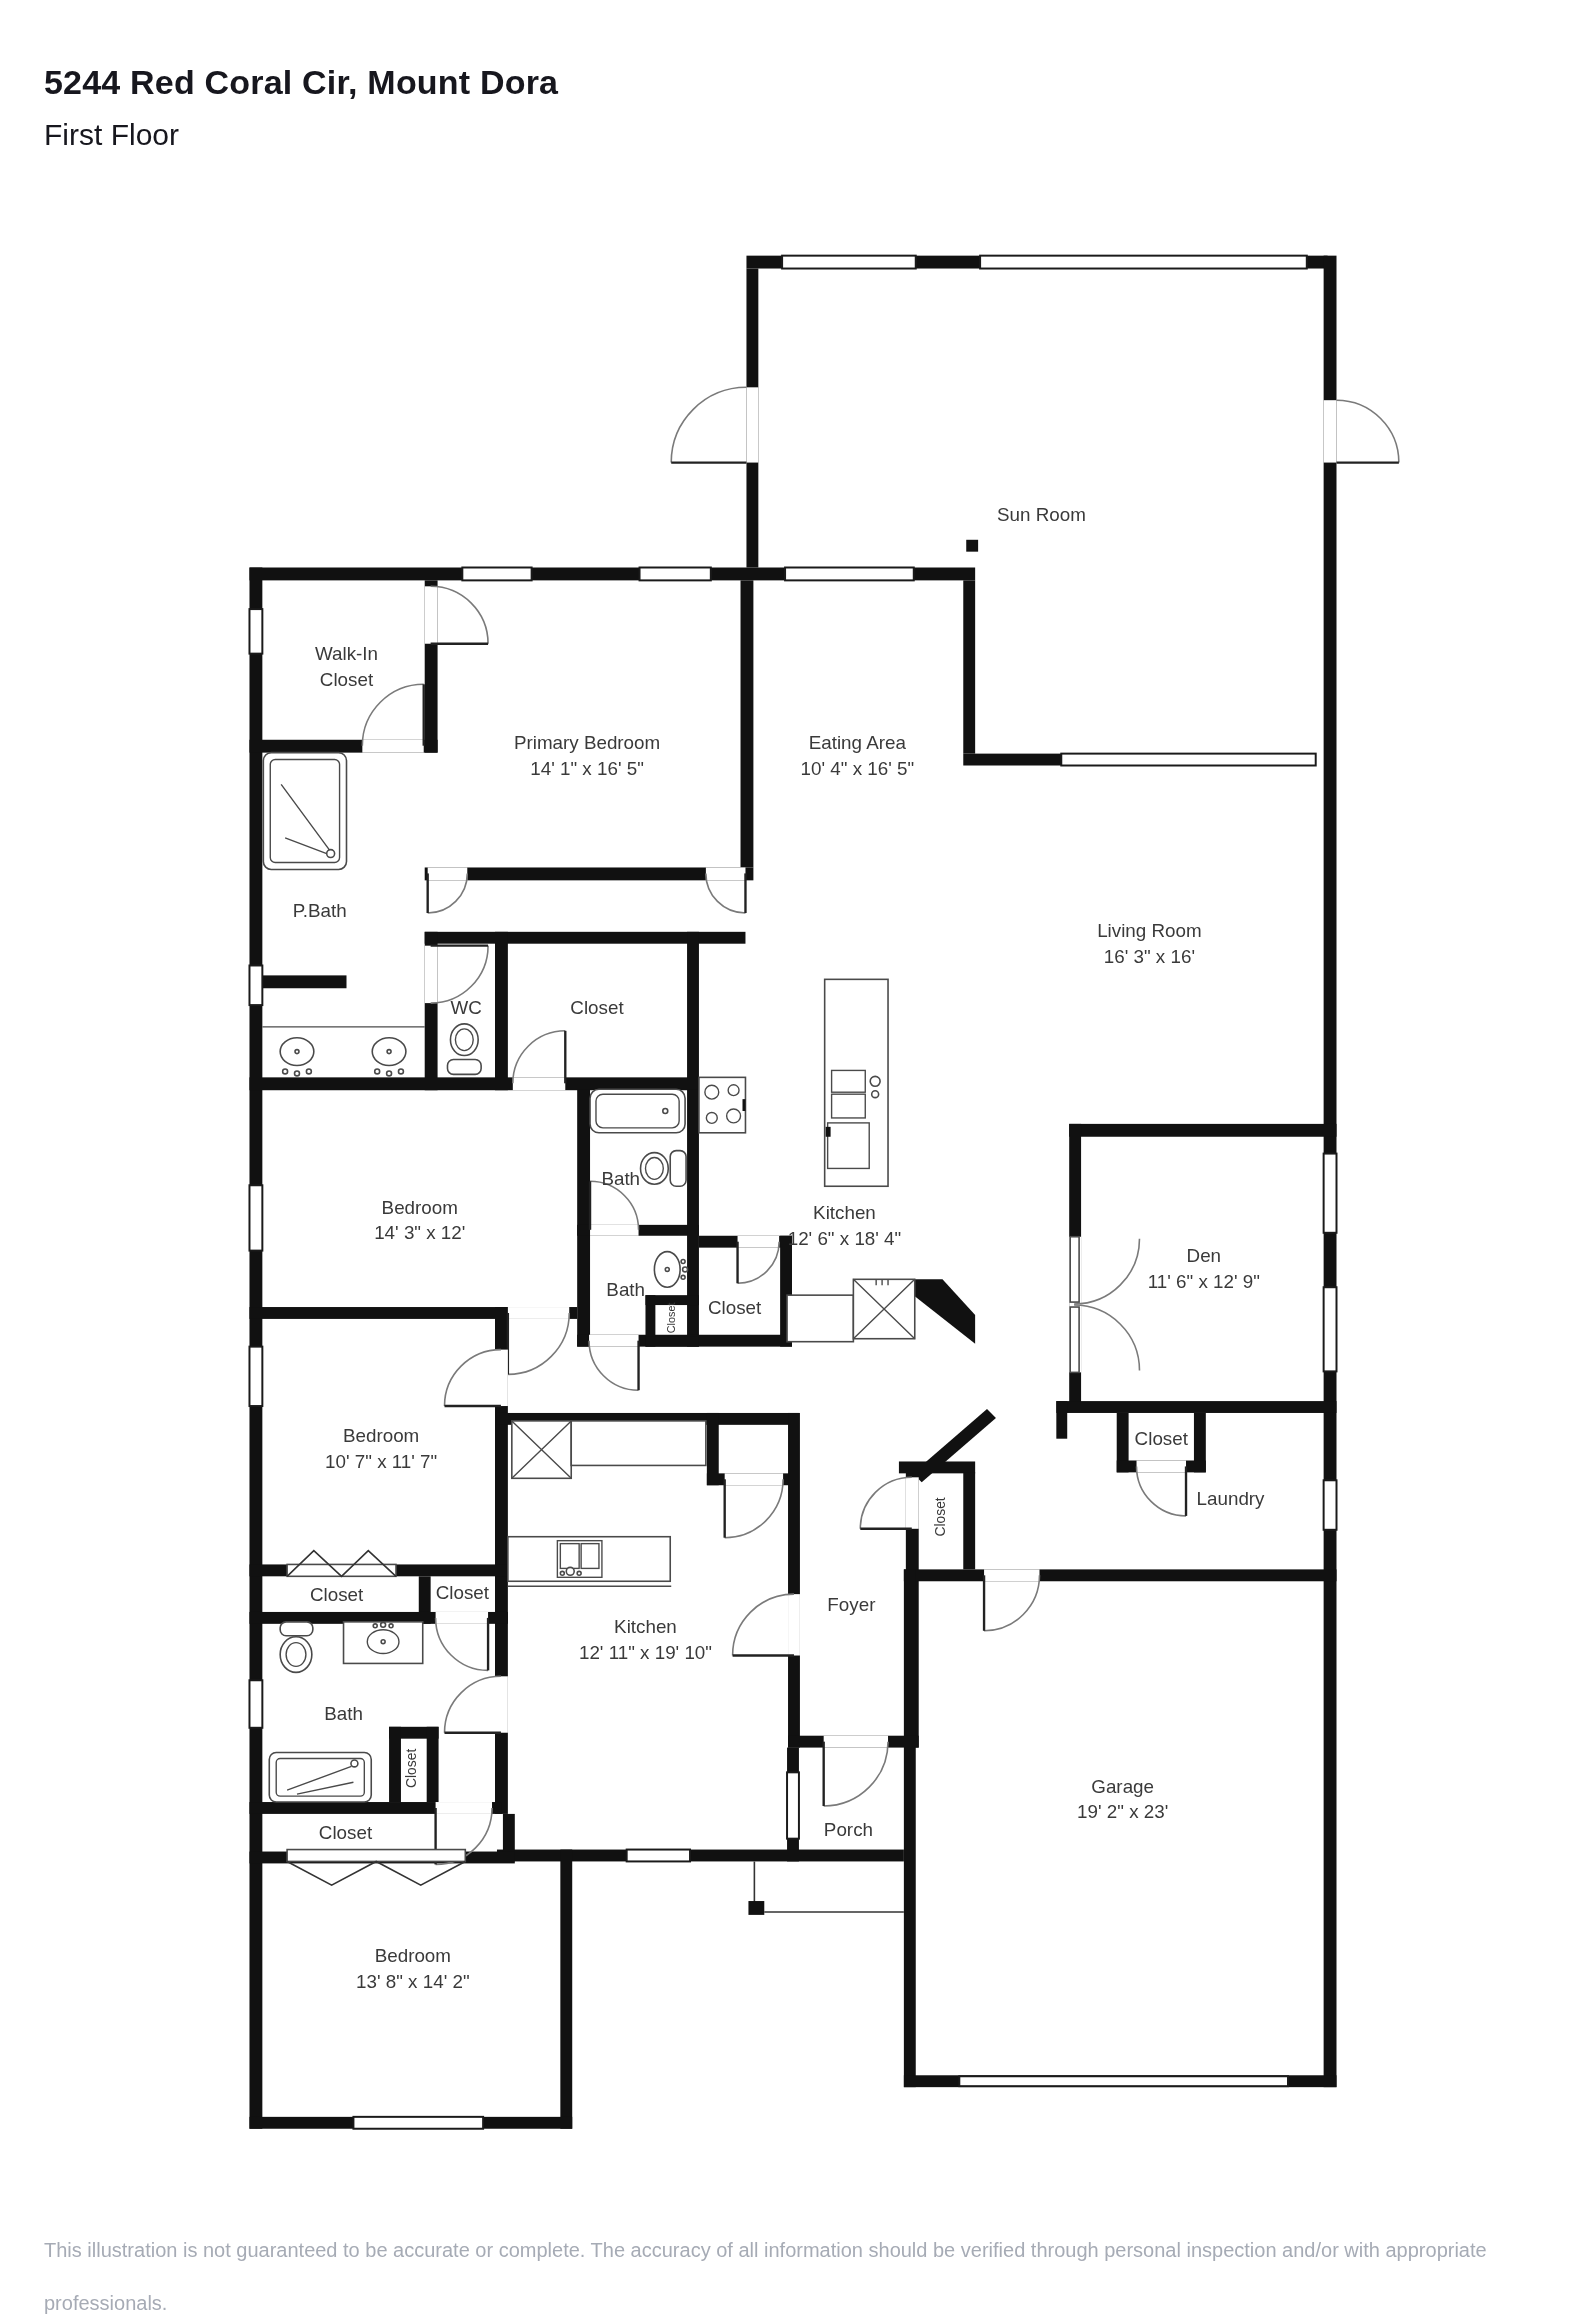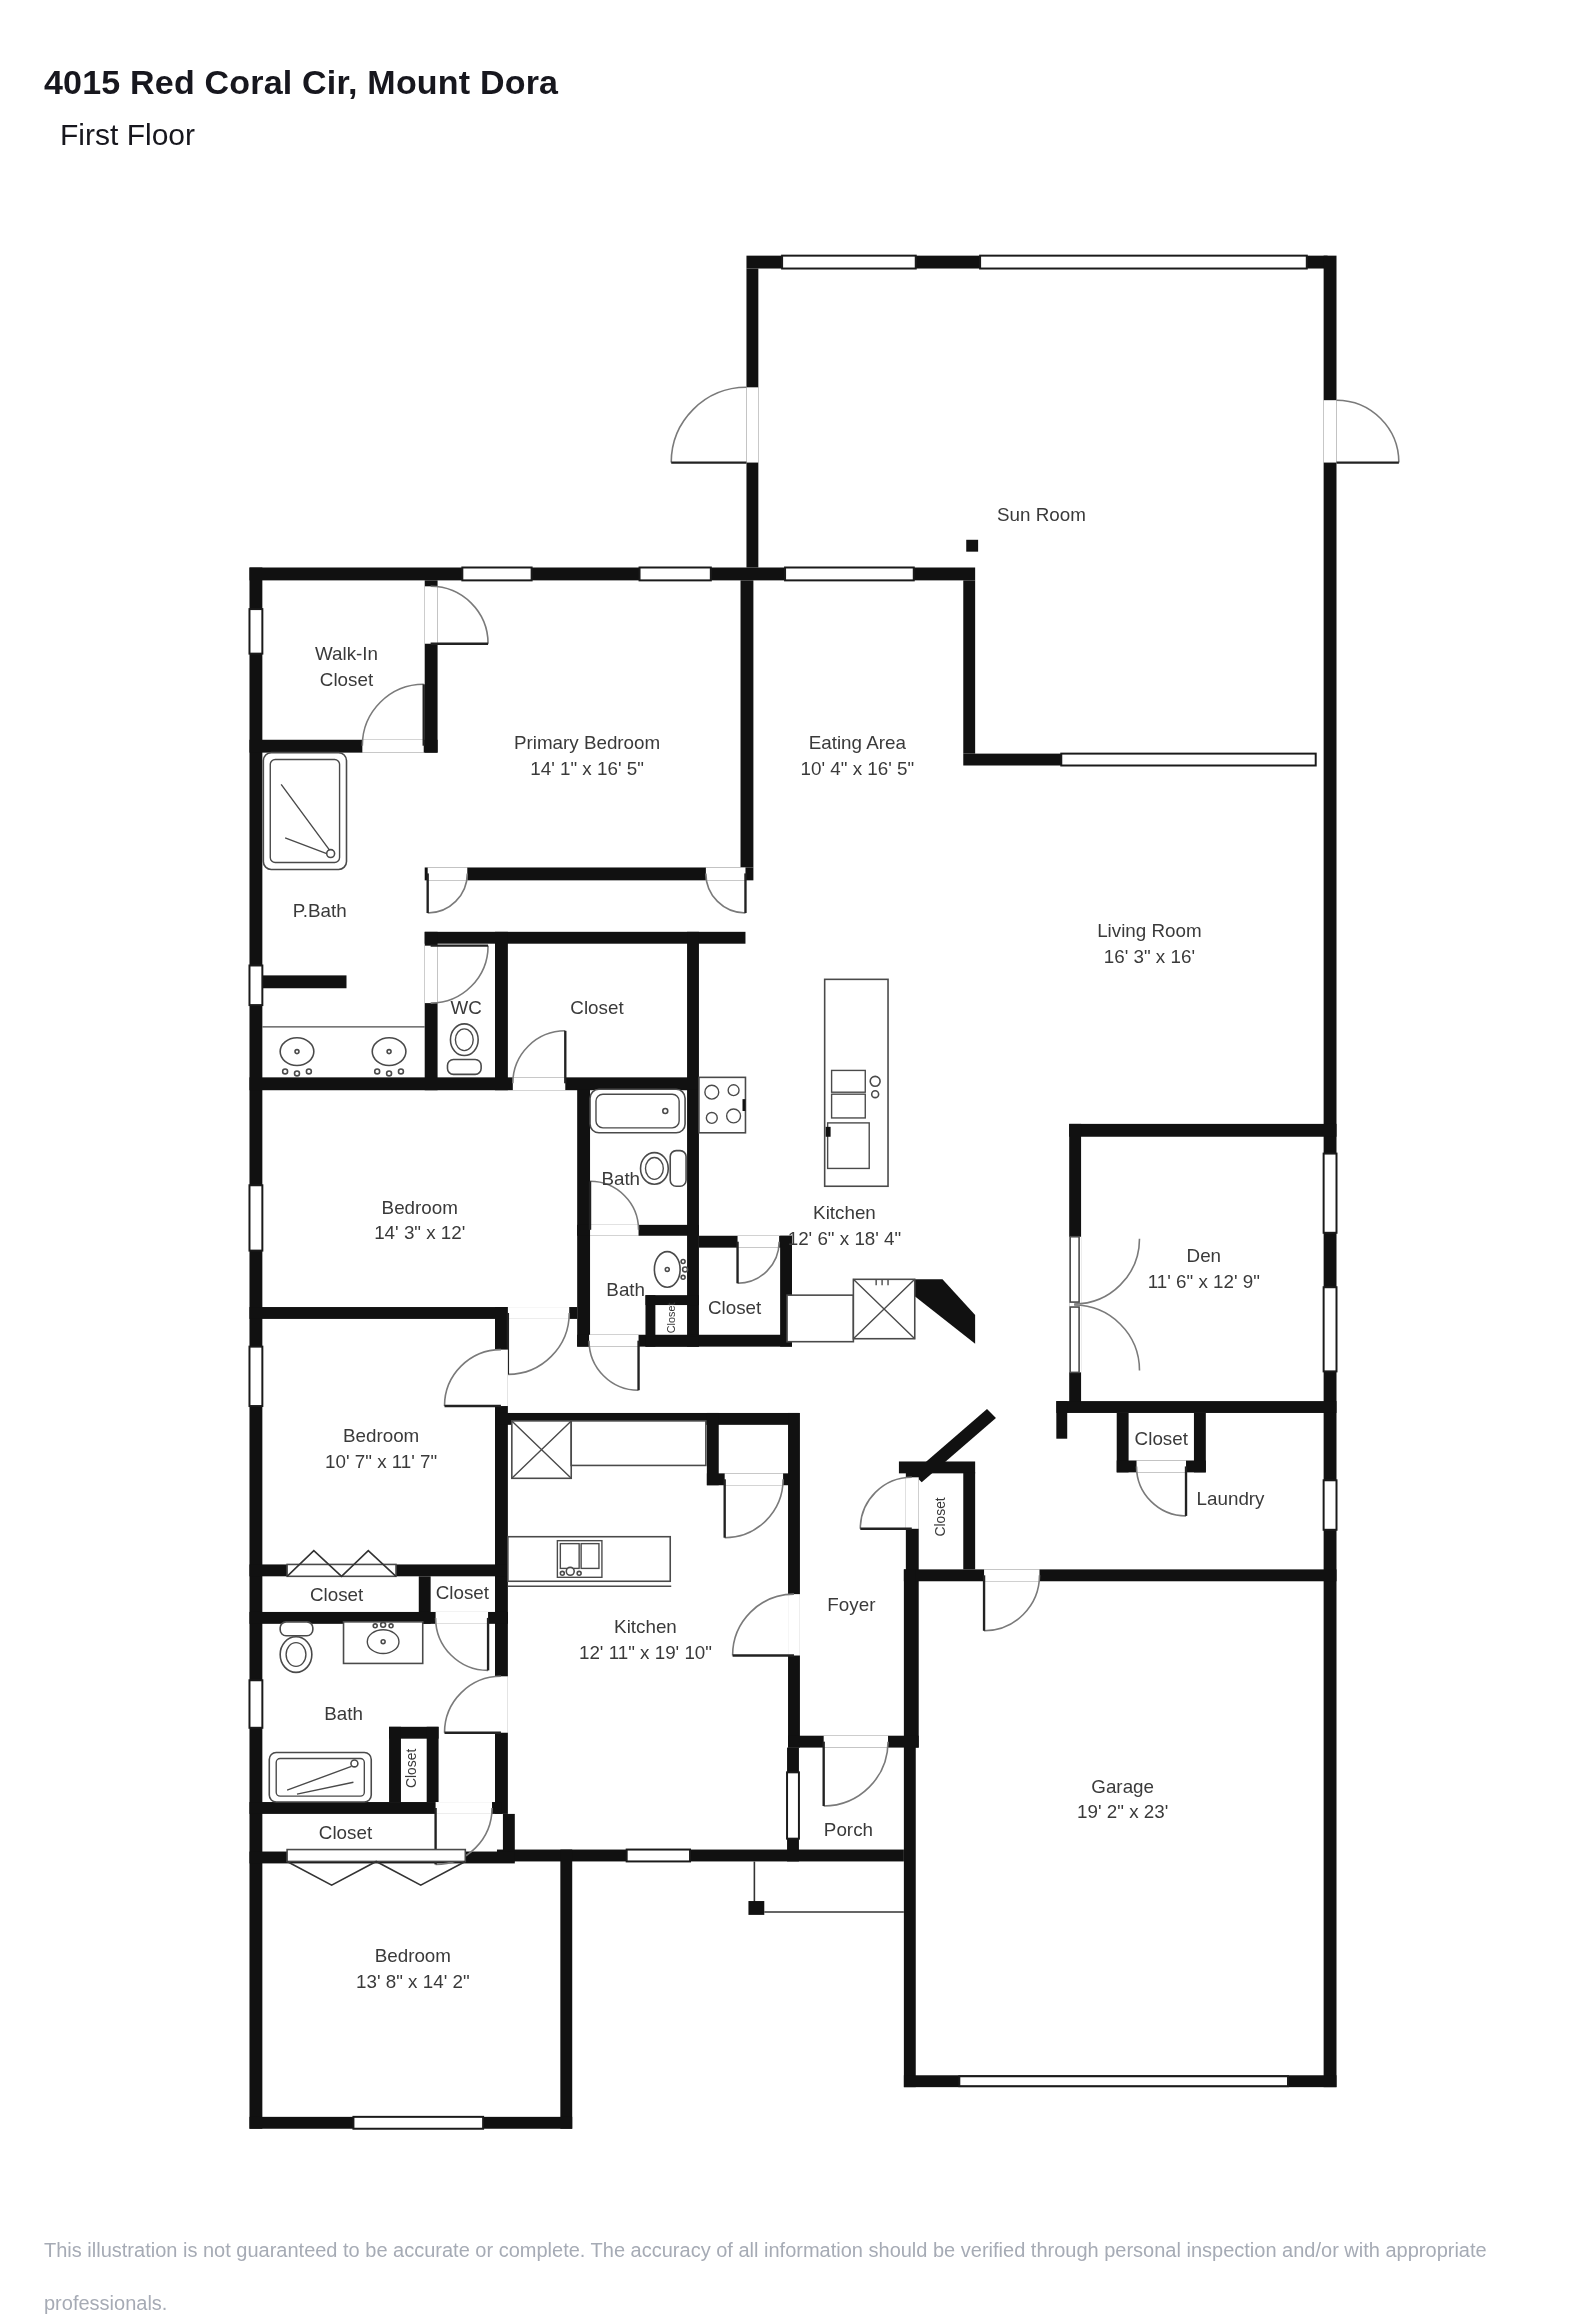--- a/index.html
+++ b/index.html
@@ -1,38 +1,38 @@
 <!DOCTYPE html>
 <html><head>
 <meta charset="utf-8">
 <style>
   html,body{margin:0;padding:0;background:#fff;}
   body{width:1584px;height:2324px;position:relative;font-family:"Liberation Sans",sans-serif;}
   .titleblock{position:absolute;left:44px;top:63px;color:#17171e;}
   .titleblock h1{margin:0;font-size:34px;font-weight:600;letter-spacing:0.2px;}
-  .titleblock h2{margin:16px 0 0 16px;font-size:30px;font-weight:400;}
+  .titleblock h2{margin:16px 0 0 0;font-size:30px;font-weight:400;}
   .disclaimer{position:absolute;left:44px;top:2224px;color:#a6abb5;font-size:20px;line-height:53px;width:1525px;}
   svg{position:absolute;left:0;top:0;}
   .wall{fill:#111;}
   .win{fill:#fff;stroke:#1a1a1a;stroke-width:2;}
   .gap{fill:#fff;}
   .arc{fill:none;stroke:#7a7a7a;stroke-width:1.6;}
   .leaf{stroke:#222;stroke-width:2.4;}
   .fix{fill:#fff;stroke:#4a4a4a;stroke-width:1.6;}
   .fixl{fill:none;stroke:#4a4a4a;stroke-width:1.4;}
   .thin{fill:none;stroke:#333;stroke-width:1.6;}
   .lbl{font-family:"Liberation Sans",sans-serif;font-size:19px;fill:#3a3a3a;text-anchor:middle;}
   .sm{font-size:14px;}
   .xs{font-size:11px;}
 </style>
 </head>
 <body>
 
 <div class="titleblock">
-  <h1>4015 Red Coral Cir, Mount Dora</h1>
+  <h1>5244 Red Coral Cir, Mount Dora</h1>
   <h2>First Floor</h2>
 </div>
 
 <svg width="1584" height="2324" viewBox="0 0 1600 2347">
 
   <g>
 
     <rect class="wall" x="252" y="573" width="733" height="13"></rect>
     <rect class="wall" x="252" y="573" width="13" height="1577"></rect>
     <rect class="wall" x="754" y="258" width="587" height="13"></rect>

